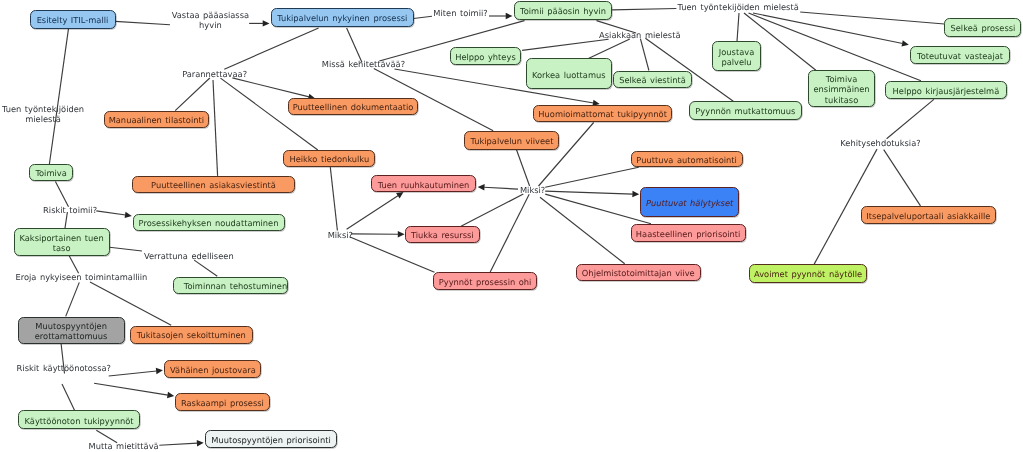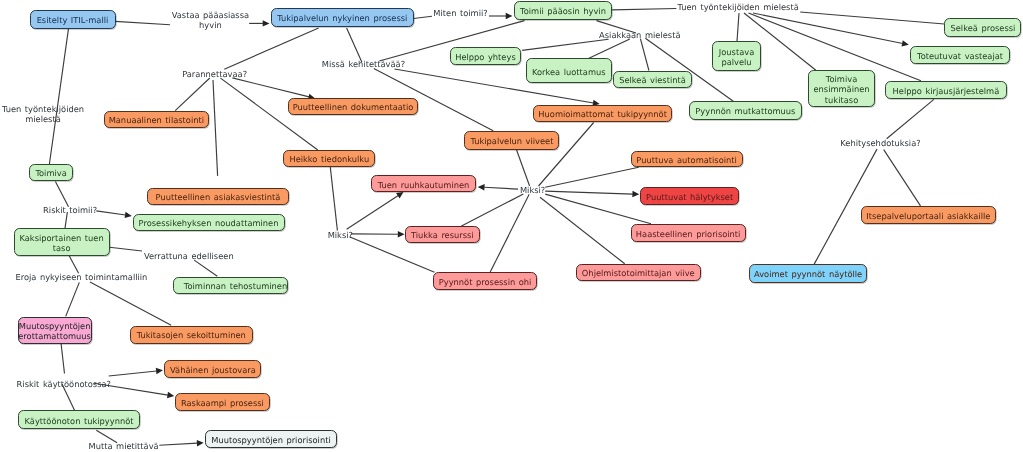--- a/index.html
+++ b/index.html
@@ -105,21 +105,21 @@
       </div>
       <div class="node" style="left: 944.4px; top: 18.3px; width: 77.1px; height: 18.7px; background: rgb(201, 242, 196); border-color: rgb(45, 74, 45); color: rgb(28, 58, 28);">
         <span class="node-text">Selkeä prosessi</span>
       </div>
       <div class="node" style="left: 910.3px; top: 45.5px; width: 99.5px; height: 18.5px; background: rgb(201, 242, 196); border-color: rgb(45, 74, 45); color: rgb(28, 58, 28);">
         <span class="node-text">Toteutuvat vasteajat</span>
       </div>
       <div class="node" style="left: 449.6px; top: 46.5px; width: 71.7px; height: 18.7px; background: rgb(201, 242, 196); border-color: rgb(45, 74, 45); color: rgb(28, 58, 28);">
         <span class="node-text">Helppo yhteys</span>
       </div>
-      <div class="node" style="left: 525.7px; top: 58.4px; width: 86.2px; height: 25px; background: rgb(201, 242, 196); border-color: rgb(45, 74, 45); color: rgb(28, 58, 28);">
+      <div class="node" style="left: 525.7px; top: 58.4px; width: 86.2px; height: 31px; background: rgb(201, 242, 196); border-color: rgb(45, 74, 45); color: rgb(28, 58, 28);">
         <span class="node-text">Korkea luottamus</span>
       </div>
       <div class="node" style="left: 613.4px; top: 70.5px; width: 78.2px; height: 17.1px; background: rgb(201, 242, 196); border-color: rgb(45, 74, 45); color: rgb(28, 58, 28);">
         <span class="node-text">Selkeä viestintä</span>
       </div>
       <div class="node" style="left: 712px; top: 41.3px; width: 49px; height: 29.4px; background: rgb(201, 242, 196); border-color: rgb(45, 74, 45); color: rgb(28, 58, 28);">
         <span class="node-text">Joustava<br>palvelu</span>
       </div>
       <div class="node" style="left: 807.6px; top: 70.3px; width: 67.9px; height: 36.8px; background: rgb(201, 242, 196); border-color: rgb(45, 74, 45); color: rgb(28, 58, 28);">
         <span class="node-text">Toimiva<br>ensimmäinen<br>tukitaso</span>
@@ -144,57 +144,57 @@
       </div>
       <div class="node" style="left: 283.1px; top: 149.6px; width: 92.4px; height: 17.5px; background: rgb(249, 154, 99); border-color: rgb(85, 48, 28); color: rgb(74, 36, 17);">
         <span class="node-text">Heikko tiedonkulku</span>
       </div>
       <div class="node" style="left: 630.6px; top: 151px; width: 112px; height: 15.7px; background: rgb(249, 154, 99); border-color: rgb(85, 48, 28); color: rgb(74, 36, 17);">
         <span class="node-text">Puuttuva automatisointi</span>
       </div>
       <div class="node" style="left: 29.3px; top: 164px; width: 43.6px; height: 17.4px; background: rgb(201, 242, 196); border-color: rgb(45, 74, 45); color: rgb(28, 58, 28);">
         <span class="node-text">Toimiva</span>
       </div>
-      <div class="node" style="left: 147px; top: 175.9px; width: 142px; height: 16.8px; background: rgb(249, 154, 99); border-color: rgb(85, 48, 28); color: rgb(74, 36, 17); margin-top: 12px;">
+      <div class="node" style="left: 132px; top: 175.9px; width: 163px; height: 16.8px; background: rgb(249, 154, 99); border-color: rgb(85, 48, 28); color: rgb(74, 36, 17);">
         <span class="node-text">Puutteellinen asiakasviestintä</span>
       </div>
       <div class="node" style="left: 371.2px; top: 175.3px; width: 104.7px; height: 17.1px; background: rgb(253, 154, 154); border-color: rgb(92, 34, 34); color: rgb(85, 26, 26);">
         <span class="node-text">Tuen ruuhkautuminen</span>
       </div>
-      <div class="node" style="left: 640px; top: 187.3px; width: 99.3px; height: 18px; background: #ef4444; border-color: rgb(92, 34, 34); color: rgb(85, 26, 26);">
+      <div class="node" style="left: 640px; top: 187.3px; width: 99.3px; height: 30px; background: #3b82f6; border-color: rgb(92, 34, 34); color: rgb(85, 26, 26); font-style: italic;">
         <span class="node-text">Puuttuvat hälytykset</span>
       </div>
       <div class="node" style="left: 860.7px; top: 205.9px; width: 135.3px; height: 18.6px; background: rgb(249, 154, 99); border-color: rgb(85, 48, 28); color: rgb(74, 36, 17);">
         <span class="node-text">Itsepalveluportaali asiakkaille</span>
       </div>
       <div class="node" style="left: 132.5px; top: 214px; width: 152.1px; height: 17.3px; background: rgb(201, 242, 196); border-color: rgb(45, 74, 45); color: rgb(28, 58, 28);">
         <span class="node-text">Prosessikehyksen noudattaminen</span>
       </div>
       <div class="node" style="left: 630.5px; top: 223.8px; width: 115.3px; height: 18.6px; background: rgb(253, 154, 154); border-color: rgb(92, 34, 34); color: rgb(85, 26, 26);">
         <span class="node-text">Haasteellinen priorisointi</span>
       </div>
       <div class="node" style="left: 405px; top: 226.4px; width: 74.6px; height: 16.6px; background: rgb(253, 154, 154); border-color: rgb(92, 34, 34); color: rgb(85, 26, 26);">
         <span class="node-text">Tiukka resurssi</span>
       </div>
       <div class="node" style="left: 13.6px; top: 228px; width: 96px; height: 27.9px; background: rgb(201, 242, 196); border-color: rgb(45, 74, 45); color: rgb(28, 58, 28);">
         <span class="node-text">Kaksiportainen tuen<br>taso</span>
       </div>
       <div class="node" style="left: 575.5px; top: 263.8px; width: 125.6px; height: 17.4px; background: rgb(253, 154, 154); border-color: rgb(92, 34, 34); color: rgb(85, 26, 26);">
         <span class="node-text">Ohjelmistotoimittajan viive</span>
       </div>
-      <div class="node" style="left: 748.9px; top: 264.1px; width: 118.4px; height: 18.6px; background: #7dd3fc; border-color: rgb(85, 48, 28); color: rgb(74, 36, 17);">
+      <div class="node" style="left: 748.9px; top: 264.1px; width: 118.4px; height: 18.6px; background: #bef264; border-color: rgb(85, 48, 28); color: rgb(74, 36, 17);">
         <span class="node-text">Avoimet pyynnöt näytölle</span>
       </div>
       <div class="node" style="left: 432.9px; top: 272.1px; width: 104.4px; height: 18.4px; background: rgb(253, 154, 154); border-color: rgb(92, 34, 34); color: rgb(85, 26, 26);">
         <span class="node-text">Pyynnöt prosessin ohi</span>
       </div>
       <div class="node" style="left: 172.7px; top: 276.7px; width: 115.5px; height: 17.4px; background: rgb(201, 242, 196); border-color: rgb(45, 74, 45); color: rgb(28, 58, 28); justify-content: flex-end;">
         <span class="node-text">Toiminnan tehostuminen</span>
       </div>
-      <div class="node" style="left: 17.6px; top: 316.5px; width: 74px; height: 27.2px; background: #f9a8d4; border-color: rgb(43, 48, 48); color: rgb(34, 38, 38);">
+      <div class="node" style="left: 17.6px; top: 316.5px; width: 107px; height: 27.2px; background: #a3a3a3; border-color: rgb(43, 48, 48); color: rgb(34, 38, 38);">
         <span class="node-text">Muutospyyntöjen<br>erottamattomuus</span>
       </div>
       <div class="node" style="left: 129.6px; top: 325.5px; width: 123.3px; height: 18px; background: rgb(249, 154, 99); border-color: rgb(85, 48, 28); color: rgb(74, 36, 17);">
         <span class="node-text">Tukitasojen sekoittuminen</span>
       </div>
       <div class="node" style="left: 164.3px; top: 359.6px; width: 97.2px; height: 18.4px; background: rgb(249, 154, 99); border-color: rgb(85, 48, 28); color: rgb(74, 36, 17);">
         <span class="node-text">Vähäinen joustovara</span>
       </div>
       <div class="node" style="left: 175.2px; top: 393.1px; width: 94.4px; height: 18.3px; background: rgb(249, 154, 99); border-color: rgb(85, 48, 28); color: rgb(74, 36, 17);">
         <span class="node-text">Raskaampi prosessi</span>
@@ -213,16 +213,16 @@
       <div class="edge-label" style="left: 738.1px; top: 1.7px;">Tuen työntekijöiden mielestä</div>
       <div class="edge-label" style="left: 214.6px; top: 68.6px;">Parannettavaa?</div>
       <div class="edge-label" style="left: 363.4px; top: 59.4px;">Missä kehitettävää?</div>
       <div class="edge-label" style="left: 43px; top: 103.6px;">Tuen työntekijöiden<br>mielestä</div>
       <div class="edge-label" style="left: 70.1px; top: 205.2px;">Riskit toimii?</div>
       <div class="edge-label" style="left: 188.8px; top: 250.8px; text-align: right;">Verrattuna edelliseen</div>
       <div class="edge-label" style="left: 81.4px; top: 271.9px;">Eroja nykyiseen toimintamalliin</div>
       <div class="edge-label" style="left: 340.3px; top: 229.5px;">Miksi?</div>
       <div class="edge-label" style="left: 532.6px; top: 184.5px;">Miksi?</div>
       <div class="edge-label" style="left: 880.5px; top: 138.1px;">Kehitysehdotuksia?</div>
-      <div class="edge-label" style="left: 63.8px; top: 379px;">Riskit käyttöönotossa?</div>
+      <div class="edge-label" style="left: 63.8px; top: 363px;">Riskit käyttöönotossa?</div>
       <div class="edge-label" style="left: 123.6px; top: 440.9px;">Mutta mietittävä</div>
     </div>
 </div>
 
 </body></html>

